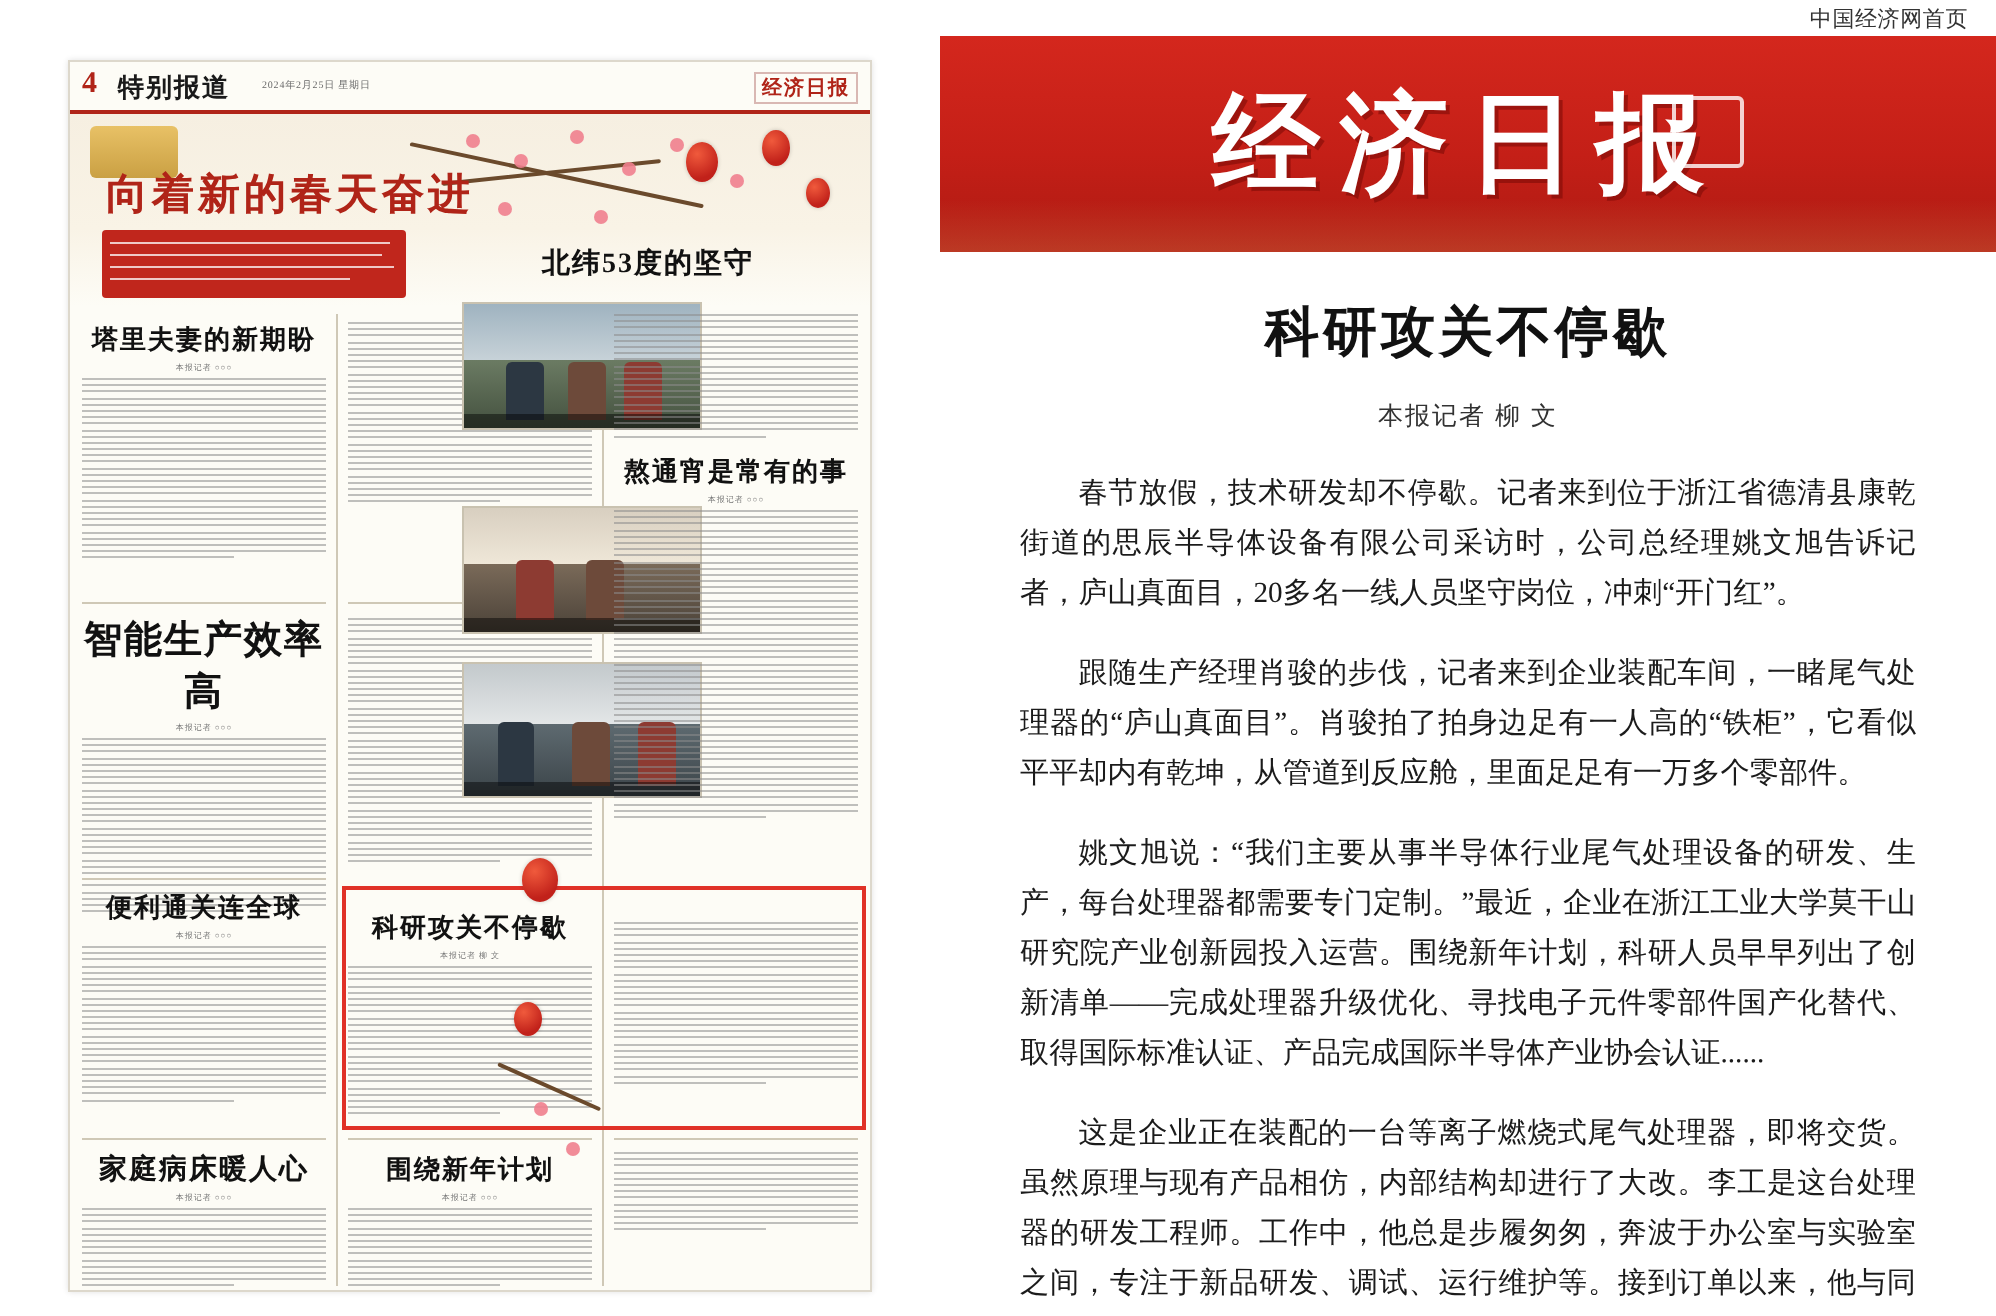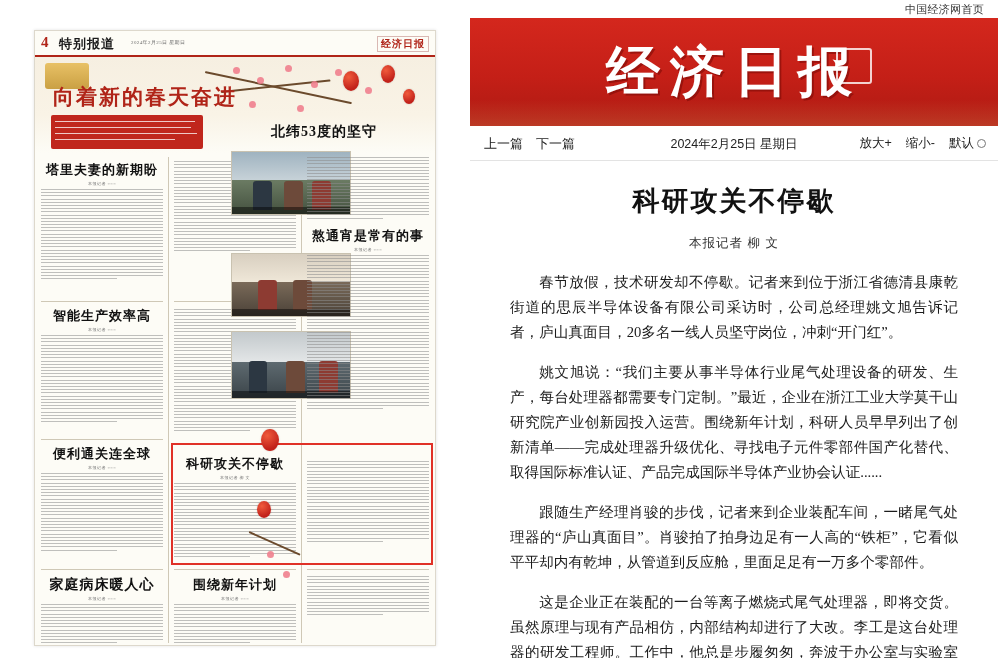--- a/index.html
+++ b/index.html
@@ -411,21 +411,21 @@
             <i></i>
             <i></i>
             <i></i>
             <i></i>
             <i></i>
             <i class="short"></i>
         </div>
       </div>
       <div class="hrule" style="left:6px; top:270px; width:122px;"></div>
       <div style="position:absolute; left:6px; top:276px; width:122px;">
-        <div class="col-title" style="font-size:13px;">智能生产效率高</div>
+        <div class="col-title" style="font-size:19px;">智能生产效率高</div>
         <div class="byline">本报记者 ○○○</div>
         <div class="lines">
           <i></i>
             <i></i>
             <i></i>
             <i></i>
             <i></i>
             <i></i>
             <i></i>
             <i></i>
@@ -798,34 +798,24 @@
 
     <div class="site-top">
       <span class="home-link">中国经济网首页</span>
     </div>
 
     <div class="masthead">
       <div class="mh-title">经济日报</div>
       <div class="mh-seal"></div>
     </div>
 
-    <div class="toolbar">
-      <span class="nav-prev">上一篇</span>
-      <span class="nav-next">下一篇</span>
-      <span class="date">2024年2月25日 星期日</span>
-      <span class="zoom-group">
-        <span>放大+</span>
-        <span>缩小-</span>
-        <span><span>默认</span><span class="dot"></span></span>
-      </span>
-    </div>
 
     <div class="article">
       <h1>科研攻关不停歇</h1>
       <div class="author">本报记者 柳 文</div>
       <p>春节放假，技术研发却不停歇。记者来到位于浙江省德清县康乾街道的思辰半导体设备有限公司采访时，公司总经理姚文旭告诉记者，庐山真面目，20多名一线人员坚守岗位，冲刺“开门红”。</p>
+      <p>跟随生产经理肖骏的步伐，记者来到企业装配车间，一睹尾气处理器的“庐山真面目”。肖骏拍了拍身边足有一人高的“铁柜”，它看似平平却内有乾坤，从管道到反应舱，里面足足有一万多个零部件。</p>
       <p>姚文旭说：“我们主要从事半导体行业尾气处理设备的研发、生产，每台处理器都需要专门定制。”最近，企业在浙江工业大学莫干山研究院产业创新园投入运营。围绕新年计划，科研人员早早列出了创新清单——完成处理器升级优化、寻找电子元件零部件国产化替代、取得国际标准认证、产品完成国际半导体产业协会认证......</p>
-      <p>跟随生产经理肖骏的步伐，记者来到企业装配车间，一睹尾气处理器的“庐山真面目”。肖骏拍了拍身边足有一人高的“铁柜”，它看似平平却内有乾坤，从管道到反应舱，里面足足有一万多个零部件。</p>
       <p>这是企业正在装配的一台等离子燃烧式尾气处理器，即将交货。虽然原理与现有产品相仿，内部结构却进行了大改。李工是这台处理器的研发工程师。工作中，他总是步履匆匆，奔波于办公室与实验室之间，专注于新品研发、调试、运行维护等。接到订单以来，他与同事们一起想方案、抠细节，为了完成这张从“0”到“1”的内部结构图纸，熬通宵是常有的事。</p>
 
     </div>
   </div>
 </div>
 
 </body></html>

